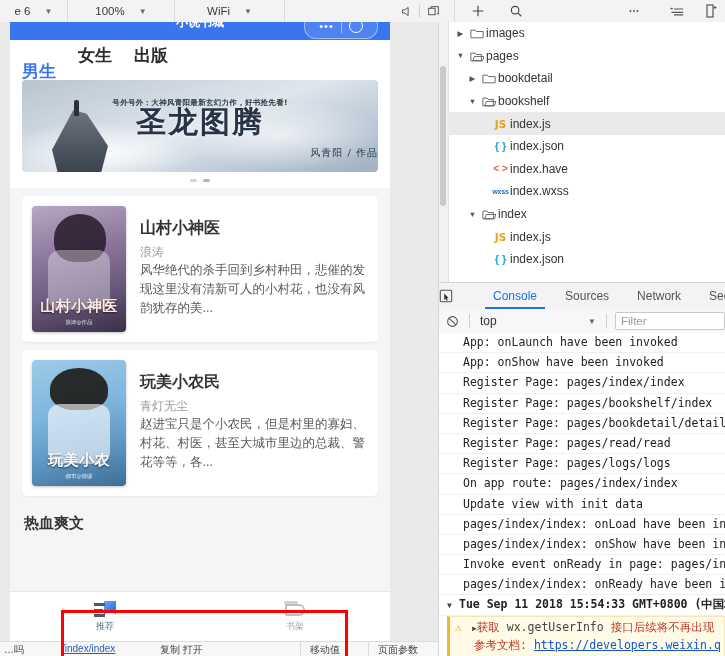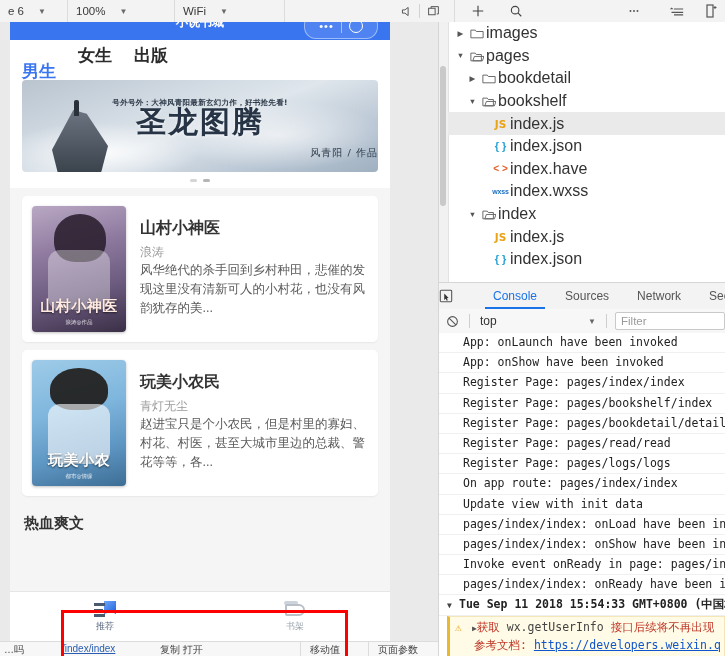--- a/index.html
+++ b/index.html
@@ -10,21 +10,21 @@
   }
   .app{position:relative;width:725px;height:656px;overflow:hidden;}
 
   
   .toolbar{
     position:absolute;left:0;top:0;width:725px;height:22px;
     background:#f3f3f3;border-bottom:1px solid #d8d8d8;
     display:flex;align-items:center;
   }
   .tb-seg{
-    height:22px;display:flex;align-items:center;justify-content:flex-start;
+    height:22px;display:flex;align-items:center;justify-content:center;
     border-right:1px solid #dcdcdc;box-sizing:border-box;
     padding:0 8px;font-size:11.5px;color:#3a3a3a;
   }
   .tb-seg .cv{font-size:8px;color:#6a6a6a;margin-left:14px;}
   .seg-device{width:68px;}
   .seg-zoom{width:107px;}
   .seg-net{width:110px;}
   .tb-icons{display:flex;align-items:center;height:22px;}
   .tb-ic{width:26px;height:22px;display:flex;align-items:center;justify-content:center;color:#555;}
   .tb-sep{width:1px;height:14px;background:#d2d2d2;}
@@ -164,21 +164,21 @@
   }
   .vscroll{position:absolute;left:0;top:0;width:9px;height:260px;background:#f1f1f1;border-right:1px solid #e2e2e2;}
   .vscroll .thumb{position:absolute;left:1px;top:44px;width:6px;height:140px;background:#c9c9c9;border-radius:3px;}
 
   .tree{position:absolute;left:9px;top:0;right:0;height:260px;overflow:hidden;font-size:12px;}
   .row{height:22.6px;display:flex;align-items:center;white-space:nowrap;}
   .row.sel{background:#eaeaea;}
   .arrow{width:13px;text-align:center;font-size:7.5px;color:#555;flex:0 0 auto;}
   .arrow.none{visibility:hidden;}
   .fi{width:19px;flex:0 0 auto;display:flex;align-items:center;justify-content:center;}
-  .ftxt{color:#333;font-size:16px;}
+  .ftxt{color:#333;font-size:12px;}
   .js-ic{color:#e8a317;font-weight:bold;font-size:10.5px;font-family:"DejaVu Sans",sans-serif;}
   .json-ic{color:#29a3d6;font-weight:bold;font-size:11px;}
   .wxml-ic{color:#e2622c;font-weight:bold;font-size:10px;}
   .wxss-ic{color:#1a6fc4;font-weight:bold;font-size:7px;letter-spacing:-.2px;}
 
   .panel-split{position:absolute;left:0;right:0;top:260px;height:1px;background:#d6d6d6;}
 
   .dtabs{position:absolute;left:0;right:0;top:261px;height:26px;background:#f3f3f3;
     border-bottom:1px solid #d6d6d6;display:flex;align-items:center;gap:12px;}
   .cursor-ic{width:26px;height:26px;display:flex;align-items:center;justify-content:center;}

